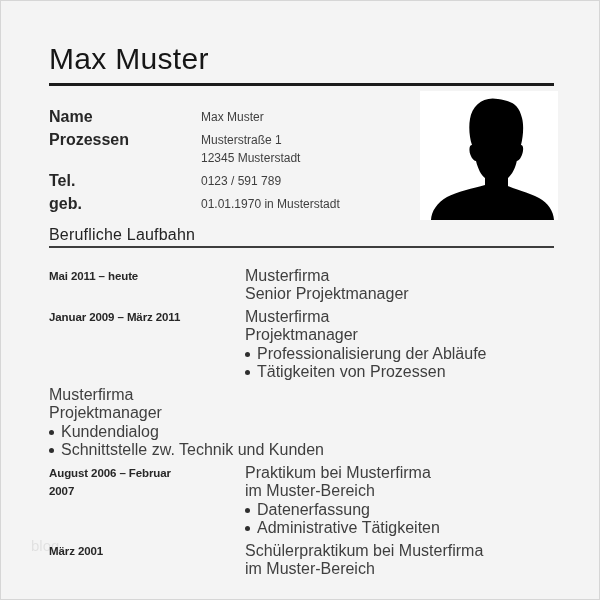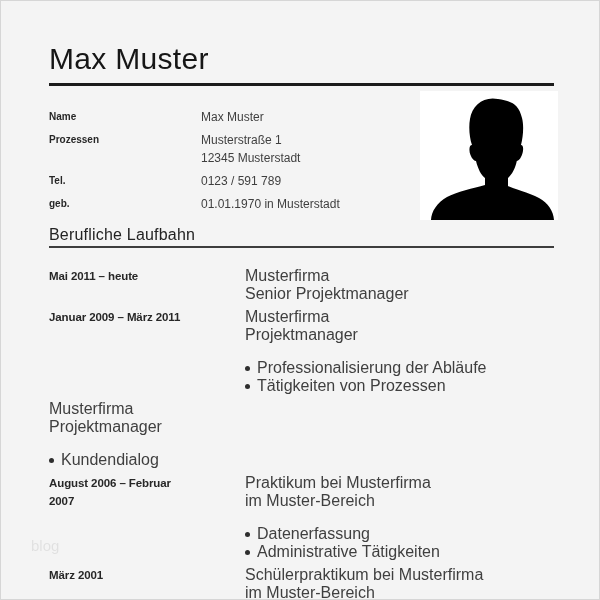--- a/index.html
+++ b/index.html
@@ -20,21 +20,21 @@
     line-height:34px;
     color:#161616;
     letter-spacing:0.3px;
   }
   .title-rule { height:3px; background:#1b1b1b; margin-top:7px; }
 
   .info { margin-top:22px; }
   .info-row { display:flex; margin-bottom:5px; }
   .info-label {
     width:152px; flex:0 0 152px;
-    font-size:10px; font-weight:700; color:#272727; line-height:18px;
+    font-size:16px; font-weight:700; color:#272727; line-height:18px;
   }
   .info-value { font-size:12px; color:#3f3f3f; line-height:18px; }
 
   .photo {
     position:absolute; left:419px; top:90px;
     width:138px; height:129px;
     background:#ffffff;
   }
   .photo svg { display:block; width:138px; height:129px; }
 
@@ -46,21 +46,21 @@
   .section-rule { height:2px; background:#3d3d3d; margin-top:2px; }
 
   .entries { margin-top:19px; }
   .entry { display:flex; margin-bottom:5px;gap:44px; }
   .entry-date {
     width:152px; flex:0 0 152px; box-sizing:border-box; padding-right:8px;
     font-size:11.5px; font-weight:700; color:#272727; line-height:18px;
     letter-spacing:-0.1px;
   }
   .entry-body { flex:1; font-size:16px; color:#3f3f3f; line-height:18px; }
-  .bullets { list-style:none; margin:15px 0 0; padding:0; }
+  .bullets { list-style:none; margin:1px 0 0; padding:0; }
   .bullet { line-height:18px; }
   .dot {
     display:inline-block; width:5px; height:5px;
     background:#2e2e2e; border-radius:50%;
     margin-right:7px; vertical-align:2px;
   }
 
   .watermark {
     position:absolute; left:30px; top:536px;
     font-size:15px; color:rgba(0,0,0,0.08);
@@ -126,20 +126,21 @@
         </ul>
       </div>
     </div>
 
     <div class="entry">
       <div class="entry-body">
         <div>Musterfirma</div>
         <div>Projektmanager</div>
         <ul class="bullets">
           <li class="bullet"><span class="dot"></span><span>Kundendialog</span></li>
+          <li class="bullet"><span class="dot"></span><span>Schnittstelle zw. Technik und Kunden</span></li>
         </ul>
       </div>
     </div>
 
     <div class="entry">
       <div class="entry-date">August 2006 – Februar 2007</div>
       <div class="entry-body">
         <div>Praktikum bei Musterfirma</div>
         <div>im Muster-Bereich</div>
         <ul class="bullets">

